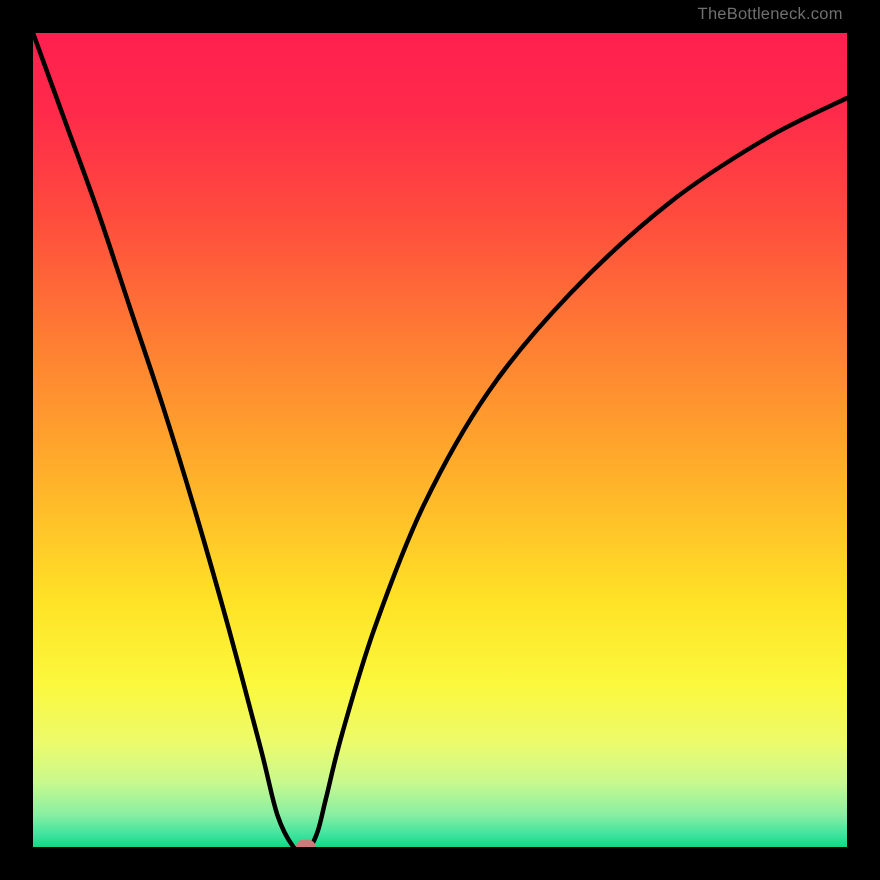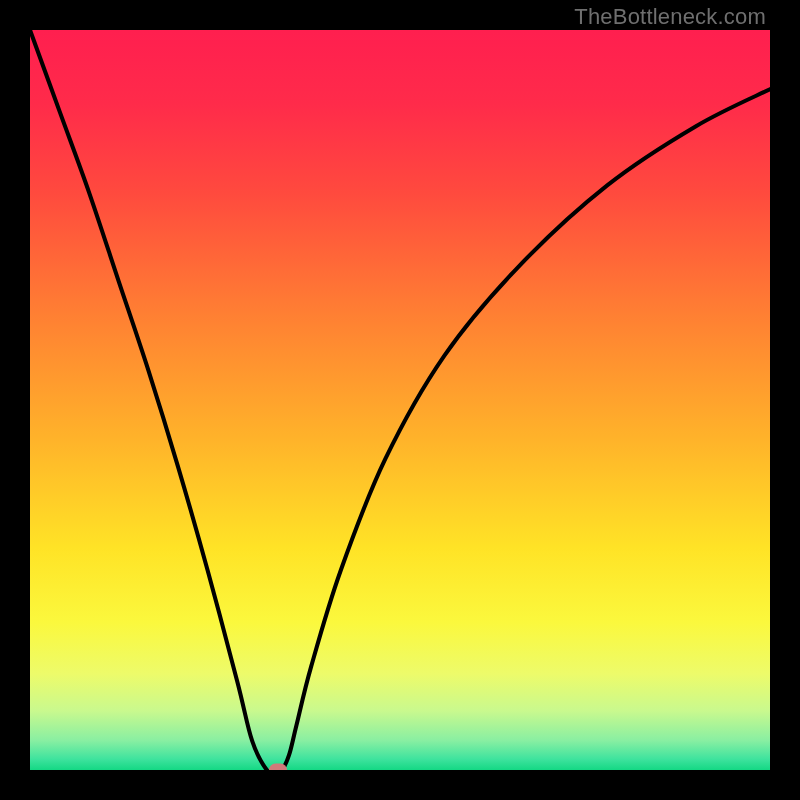--- a/index.html
+++ b/index.html
@@ -27,21 +27,21 @@
   }
   .gradient {
     position: absolute;
     inset: 0;
   }
   .watermark {
     position: absolute;
     top: 4px;
     right: 34px;
     color: #6f6f6f;
-    font-size: 22px;
+    font-size: 15px;
     font-weight: 500;
     letter-spacing: 0.2px;
   }
   .curve-svg {
     position: absolute;
     inset: 0;
     pointer-events: none;
   }
   .marker {
     position: absolute;

